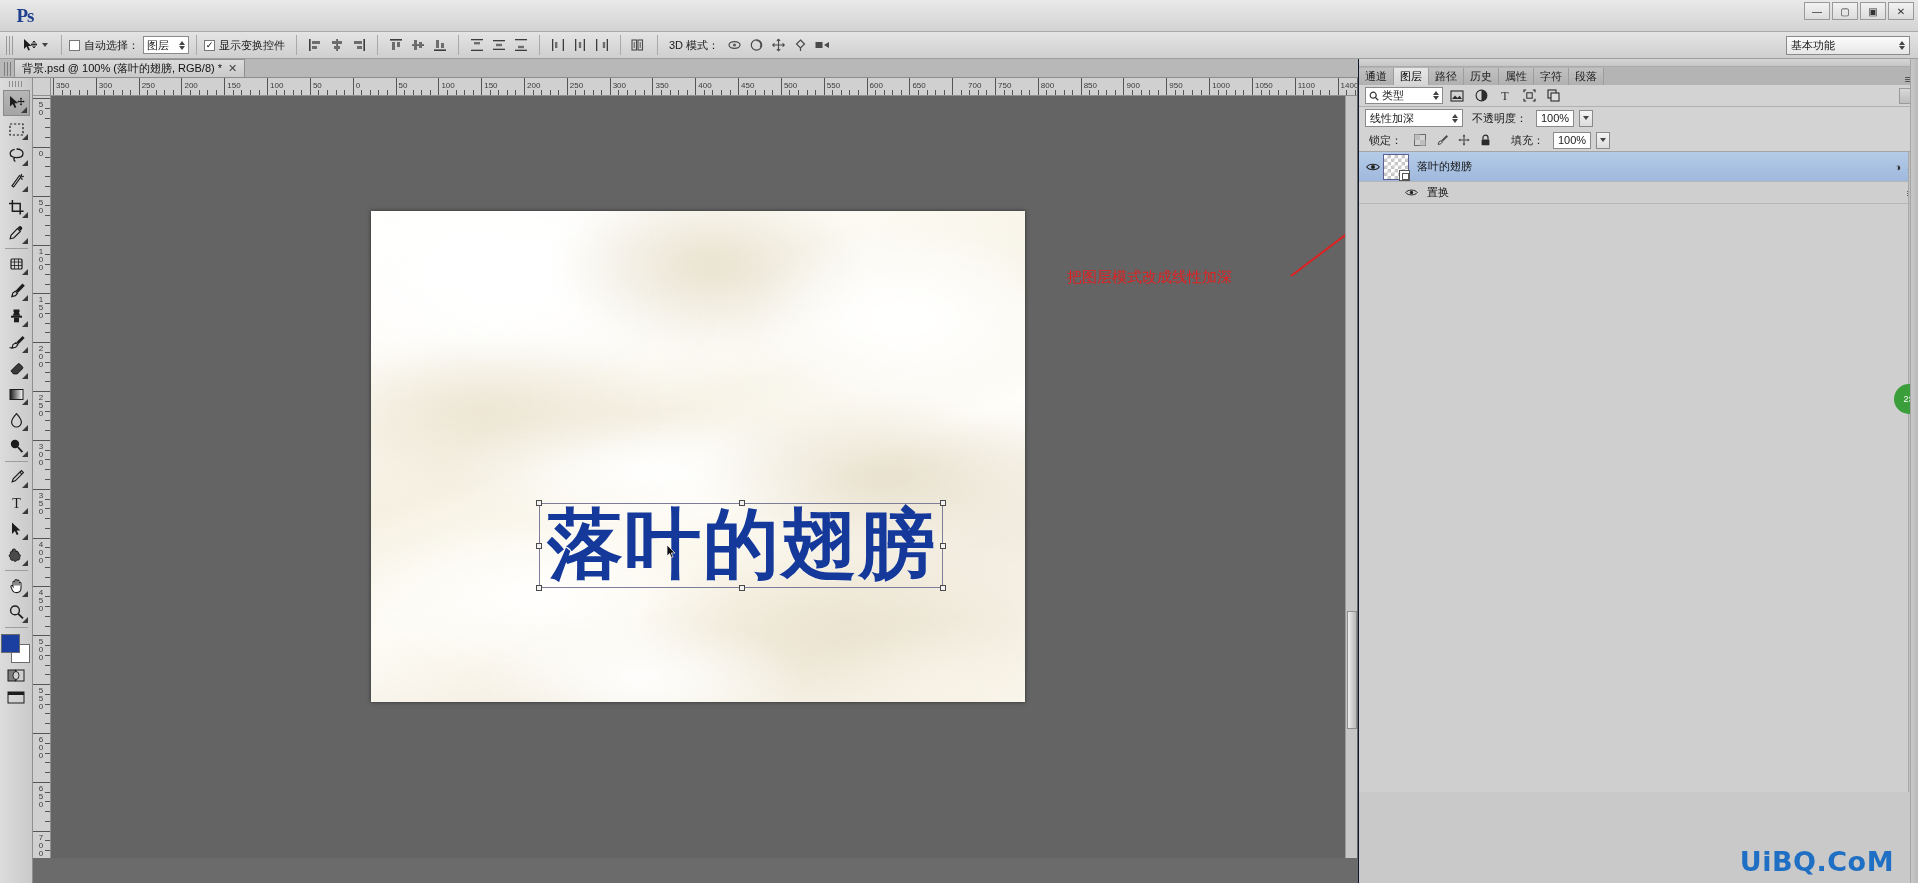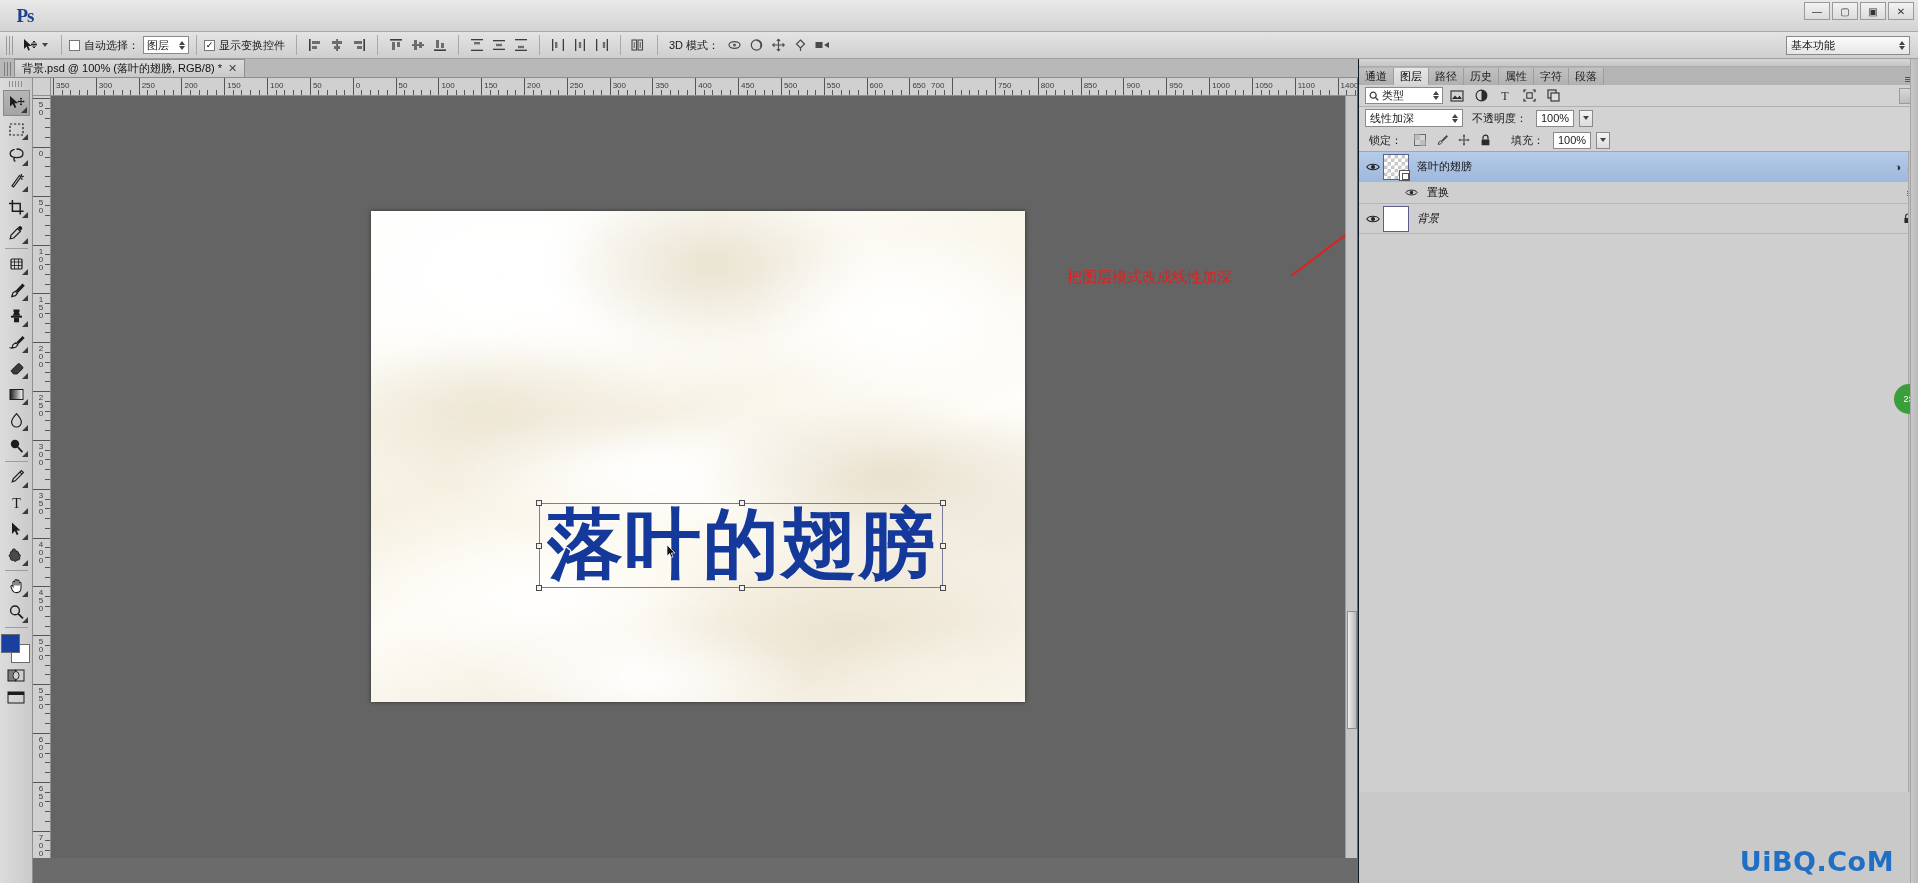--- a/index.html
+++ b/index.html
@@ -799,21 +799,21 @@
       <div class="rtick" style="left: 832.702px; top: 12px; width: 1px; height: 5px;"></div>
       <div class="rtick" style="left: 841.266px; top: 12px; width: 1px; height: 5px;"></div>
       <div class="rtick" style="left: 849.83px; top: 12px; width: 1px; height: 5px;"></div>
       <div class="rtick" style="left: 858.393px; top: 0px; width: 1px; height: 17px;"></div>
       <div class="rlabel" style="left: 861.393px; top: 4px;">650</div>
       <div class="rtick" style="left: 866.957px; top: 12px; width: 1px; height: 5px;"></div>
       <div class="rtick" style="left: 875.521px; top: 12px; width: 1px; height: 5px;"></div>
       <div class="rtick" style="left: 884.085px; top: 12px; width: 1px; height: 5px;"></div>
       <div class="rtick" style="left: 892.649px; top: 12px; width: 1px; height: 5px;"></div>
       <div class="rtick" style="left: 901.213px; top: 0px; width: 1px; height: 17px;"></div>
-      <div class="rlabel" style="left: 880px; top: 4px;">700</div>
+      <div class="rlabel" style="left: 917px; top: 4px;">700</div>
       <div class="rtick" style="left: 909.777px; top: 12px; width: 1px; height: 5px;"></div>
       <div class="rtick" style="left: 918.341px; top: 12px; width: 1px; height: 5px;"></div>
       <div class="rtick" style="left: 926.905px; top: 12px; width: 1px; height: 5px;"></div>
       <div class="rtick" style="left: 935.469px; top: 12px; width: 1px; height: 5px;"></div>
       <div class="rtick" style="left: 944.033px; top: 0px; width: 1px; height: 17px;"></div>
       <div class="rlabel" style="left: 947.033px; top: 4px;">750</div>
       <div class="rtick" style="left: 952.597px; top: 12px; width: 1px; height: 5px;"></div>
       <div class="rtick" style="left: 961.161px; top: 12px; width: 1px; height: 5px;"></div>
       <div class="rtick" style="left: 969.725px; top: 12px; width: 1px; height: 5px;"></div>
       <div class="rtick" style="left: 978.289px; top: 12px; width: 1px; height: 5px;"></div>
@@ -1141,36 +1141,20 @@
           <svg width="13" height="9" viewBox="0 0 13 9">
               <path d="M.7 4.5 C2.8 1.3 10.2 1.3 12.3 4.5 C10.2 7.7 2.8 7.7 .7 4.5z" fill="none" stroke="#222" stroke-width="1"></path>
               <circle cx="6.5" cy="4.5" r="1.7" fill="#222"></circle>
             </svg>
         </span>
         <span class="lname" style="margin-left:6px;">置换</span>
         <span class="row-right">≡</span>
       </div>
 
 
-      <div class="layer-row">
-        <span class="eye">
-          <svg width="14" height="10" viewBox="0 0 14 10">
-              <path d="M.8 5 C3 1.4 11 1.4 13.2 5 C11 8.6 3 8.6 .8 5z" fill="none" stroke="#222" stroke-width="1.1"></path>
-              <circle cx="7" cy="5" r="2" fill="#222"></circle>
-            </svg>
-        </span>
-        <span class="thumb"></span>
-        <span class="lname italic">背景</span>
-        <span class="row-right">
-          <svg width="10" height="11" viewBox="0 0 10 11">
-              <path d="M2.6 4.9 V3.3 a2.3 2.3 0 0 1 4.6 0 v1.6" fill="none" stroke="#2b2b2b" stroke-width="1.1"></path>
-              <rect x="1.4" y="4.9" width="7" height="5.2" rx="0.5" fill="#2b2b2b"></rect>
-            </svg>
-        </span>
-      </div>
     </div>
 
     <div class="list-scroll">
       <div class="list-scroll-thumb"></div>
     </div>
 
     <div class="green-pill">2S</div>
 
     <div class="dock-right-strip"></div>
   </div>

